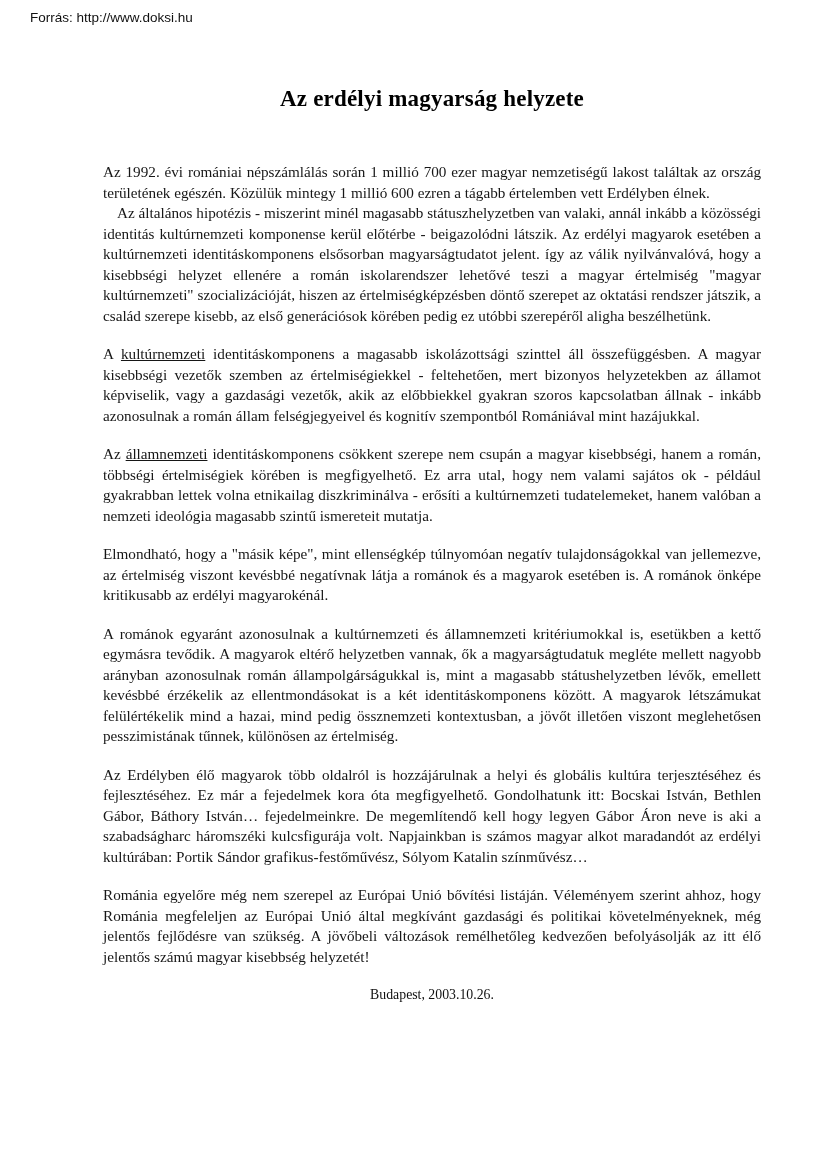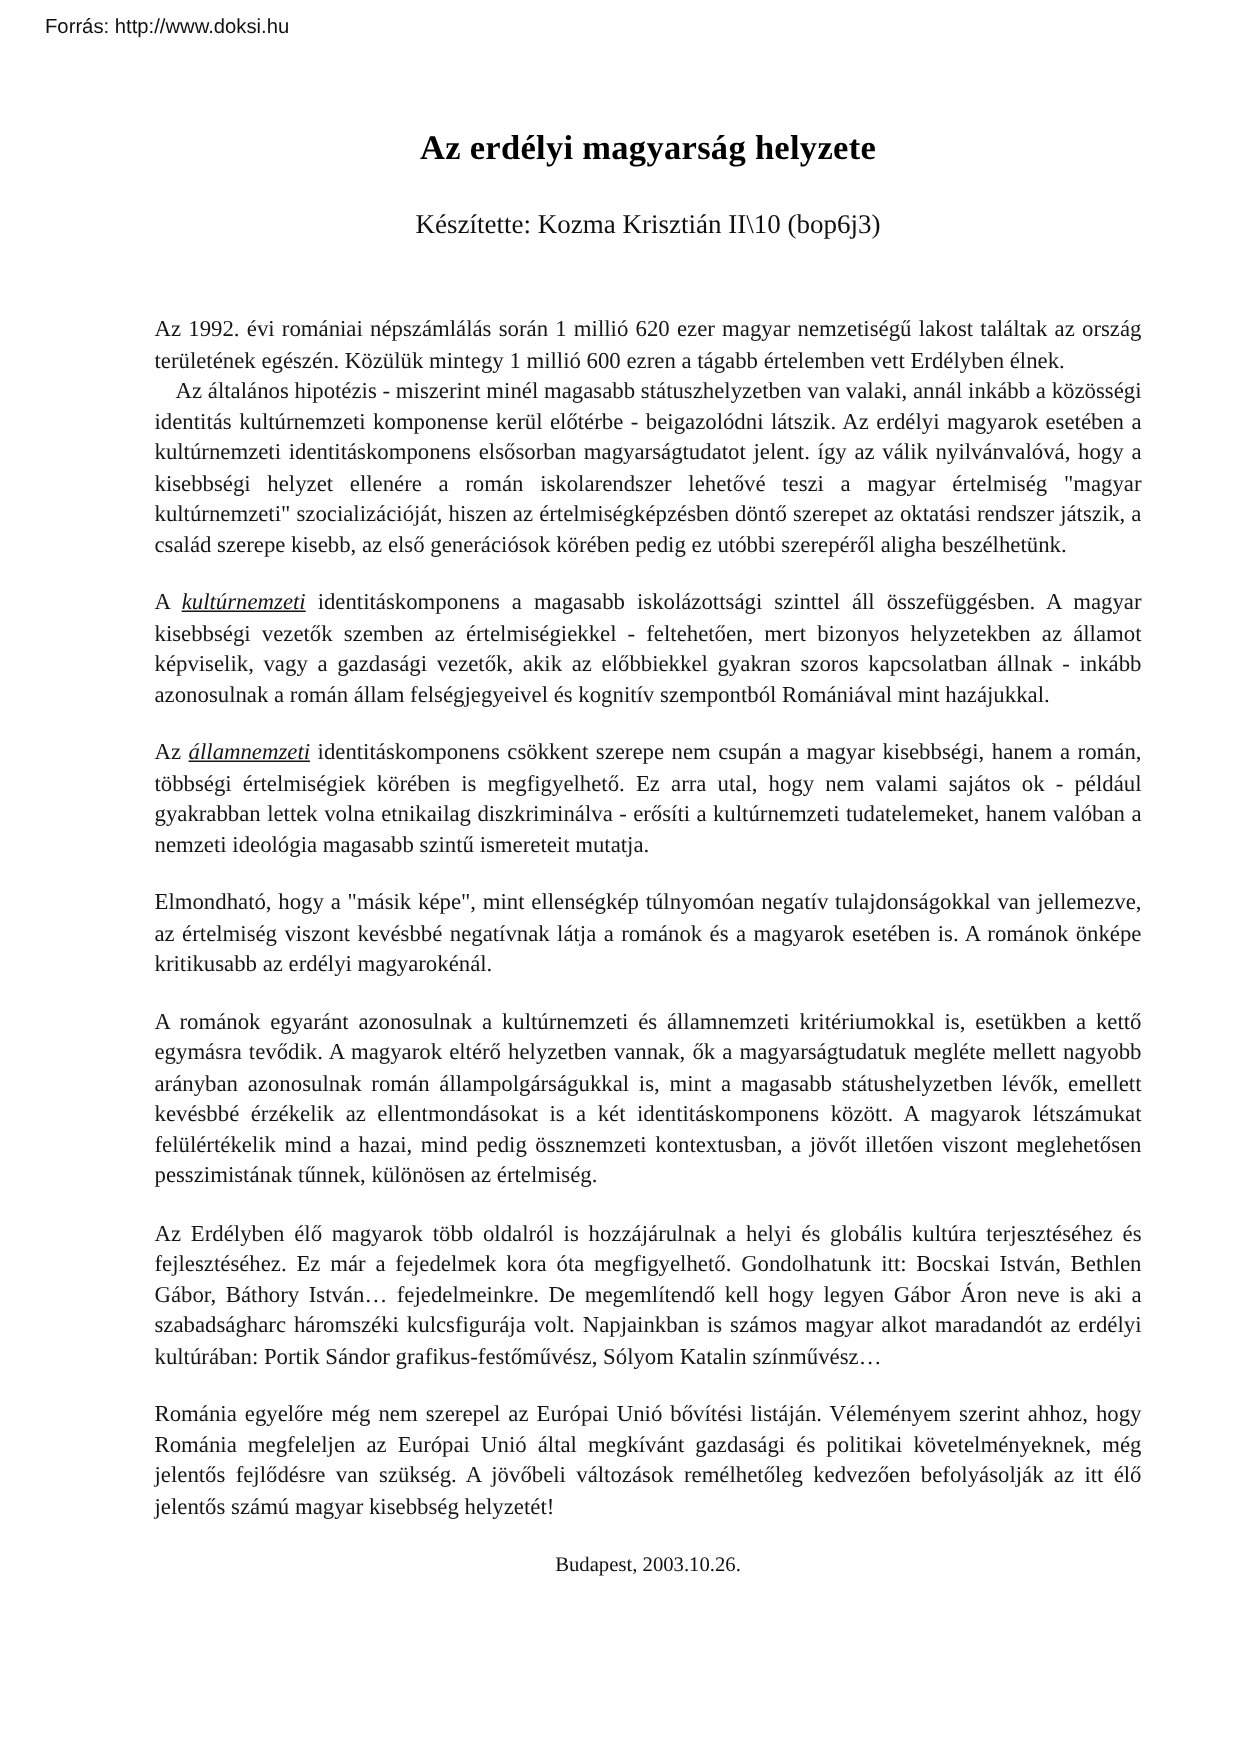--- a/index.html
+++ b/index.html
@@ -56,45 +56,43 @@
     margin: 0 0 18px 0;
   }
   .doc-body p.no-gap {
     margin-bottom: 0;
   }
   .doc-body p.indented {
     text-indent: 14px;
   }
   .underlined-term {
     text-decoration: underline;
-    font-style: italic;
   }
   .date-line {
     margin-top: 6px;
     font-size: 13.8px;
     text-align: center;
     color: #101010;
   }
 </style>
 </head>
 <body>
 
 <div class="page">
 
   <div class="source-note">Forrás: http://www.doksi.hu</div>
 
   <div class="content">
 
     <h1 class="doc-title">Az erdélyi magyarság helyzete</h1>
 
-    <div class="author-line">Készítette: Kozma Krisztián II\10 (bop6j3)</div>
 
     <div class="doc-body">
 
-      <p class="no-gap">Az 1992. évi romániai népszámlálás során 1 millió 620 ezer magyar nemzetiségű lakost találtak az ország területének egészén. Közülük mintegy 1 millió 600 ezren a tágabb értelemben vett Erdélyben élnek.</p>
+      <p class="no-gap">Az 1992. évi romániai népszámlálás során 1 millió 700 ezer magyar nemzetiségű lakost találtak az ország területének egészén. Közülük mintegy 1 millió 600 ezren a tágabb értelemben vett Erdélyben élnek.</p>
 
       <p class="indented">Az általános hipotézis - miszerint minél magasabb státuszhelyzetben van valaki, annál inkább a közösségi identitás kultúrnemzeti komponense kerül előtérbe - beigazolódni látszik. Az erdélyi magyarok esetében a kultúrnemzeti identitáskomponens elsősorban magyarságtudatot jelent. így az válik nyilvánvalóvá, hogy a kisebbségi helyzet ellenére a román iskolarendszer lehetővé teszi a magyar értelmiség "magyar kultúrnemzeti" szocializációját, hiszen az értelmiségképzésben döntő szerepet az oktatási rendszer játszik, a család szerepe kisebb, az első generációsok körében pedig ez utóbbi szerepéről aligha beszélhetünk.</p>
 
       <p><span>A </span><span class="underlined-term">kultúrnemzeti</span><span> identitáskomponens a magasabb iskolázottsági szinttel áll összefüggésben. A magyar kisebbségi vezetők szemben az értelmiségiekkel - feltehetően, mert bizonyos helyzetekben az államot képviselik, vagy a gazdasági vezetők, akik az előbbiekkel gyakran szoros kapcsolatban állnak - inkább azonosulnak a román állam felségjegyeivel és kognitív szempontból Romániával mint hazájukkal.</span></p>
 
       <p><span>Az </span><span class="underlined-term">államnemzeti</span><span> identitáskomponens csökkent szerepe nem csupán a magyar kisebbségi, hanem a román, többségi értelmiségiek körében is megfigyelhető. Ez arra utal, hogy nem valami sajátos ok - például gyakrabban lettek volna etnikailag diszkriminálva - erősíti a kultúrnemzeti tudatelemeket, hanem valóban a nemzeti ideológia magasabb szintű ismereteit mutatja.</span></p>
 
       <p>Elmondható, hogy a "másik képe", mint ellenségkép túlnyomóan negatív tulajdonságokkal van jellemezve, az értelmiség viszont kevésbbé negatívnak látja a románok és a magyarok esetében is. A románok önképe kritikusabb az erdélyi magyarokénál.</p>
 
       <p>A románok egyaránt azonosulnak a kultúrnemzeti és államnemzeti kritériumokkal is, esetükben a kettő egymásra tevődik. A magyarok eltérő helyzetben vannak, ők a magyarságtudatuk megléte mellett nagyobb arányban azonosulnak román állampolgárságukkal is, mint a magasabb státushelyzetben lévők, emellett kevésbbé érzékelik az ellentmondásokat is a két identitáskomponens között. A magyarok létszámukat felülértékelik mind a hazai, mind pedig össznemzeti kontextusban, a jövőt illetően viszont meglehetősen pesszimistának tűnnek, különösen az értelmiség.</p>

